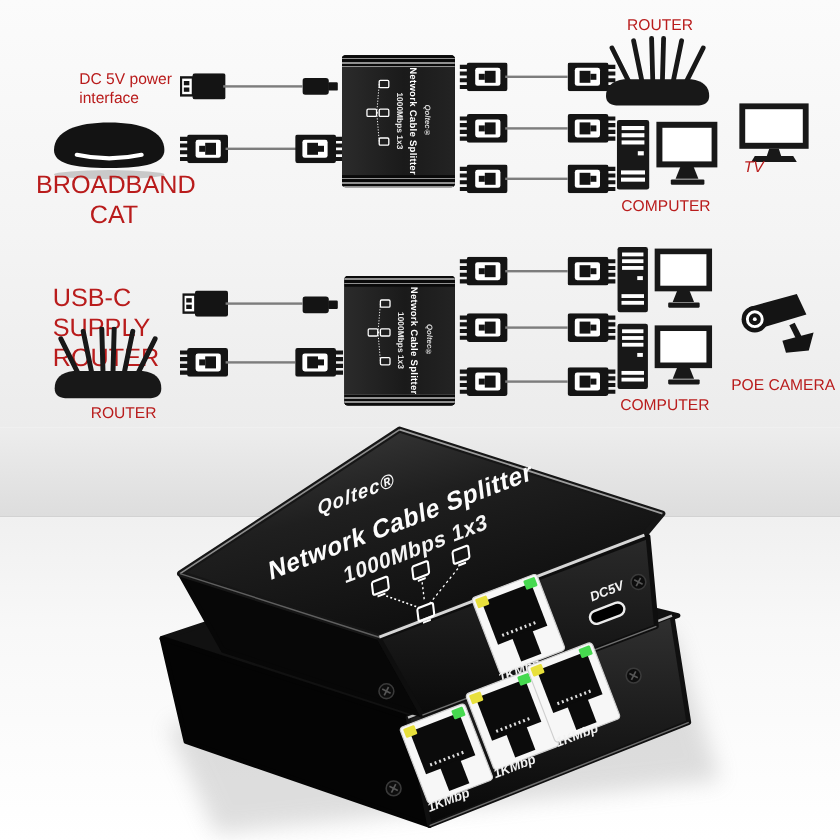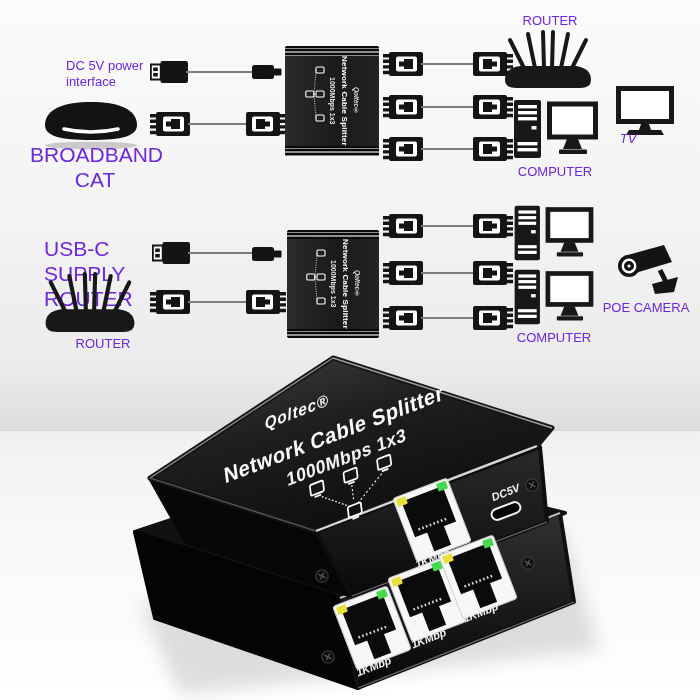--- a/index.html
+++ b/index.html
@@ -4,21 +4,21 @@
 <style>
   html,body{margin:0;padding:0;background:#fff;}
   #stage{position:relative;width:700px;height:700px;overflow:hidden;
          font-family:"Liberation Sans",sans-serif;}
   .abs{position:absolute;}
   .bg{left:0;width:700px;}
   .bg-top{top:0;height:356px;background:linear-gradient(180deg,#fbfbfb 0%,#f4f4f4 55%,#ececec 100%);}
   .bg-wall{top:356px;height:74px;background:linear-gradient(180deg,#ededed,#dddddd);border-bottom:1px solid #d2d2d2;}
   .bg-floor{top:431px;height:269px;background:linear-gradient(180deg,#f0f0f0 0%,#f8f8f8 35%,#ffffff 100%);}
 
-  .lbl{position:absolute;color:#6d28d9;text-align:center;line-height:1.2;}
+  .lbl{position:absolute;color:#b91c1c;text-align:center;line-height:1.2;}
   .lbl-sm{font-size:13px;}
   .lbl-md{font-size:21px;}
   .left-align{text-align:left;}
 
   .cable{position:absolute;height:2px;background:#7d7d7d;}
 
   .splitter{position:absolute;display:flex;flex-direction:column;background:#101010;border-radius:3px;
             box-shadow:0 0 0 1px #000 inset;}
   .fins{height:13px;background:repeating-linear-gradient(180deg,#0a0a0a 0 2px,#909090 2px 3.5px);}
   .fins.topf{border-radius:3px 3px 0 0;}
@@ -288,21 +288,21 @@
       <use href="#computerS"></use>
     </svg>
   <svg class="abs" style="left:512px;top:266px" width="84" height="60">
       <use href="#computerS"></use>
     </svg>
   <div class="lbl lbl-sm" style="left:504px;top:330px;width:100px;">COMPUTER</div>
 
   <svg class="abs" style="left:612px;top:240px" width="72" height="62">
       <use href="#cameraS"></use>
     </svg>
-  <div class="lbl lbl-sm" style="left:596px;top:300px;width:100px;">POE CAMERA</div>
+  <div class="lbl lbl-sm" style="left:596px;top:313px;width:100px;text-align:right;">POE CAMERA</div>
 
   <svg class="abs" style="left:0;top:350px" width="700" height="350" viewBox="0 0 700 350">
     <defs>
       <linearGradient id="gdTop" x1="0" y1="0" x2="0.55" y2="1">
         <stop offset="0" stop-color="#414141"></stop>
           <stop offset="0.45" stop-color="#1f1f1f"></stop>
           <stop offset="1" stop-color="#0d0d0d"></stop>
       </linearGradient>
       <linearGradient id="gdF1" x1="0" y1="0" x2="0" y2="1">
         <stop offset="0" stop-color="#2a2a2a"></stop>

